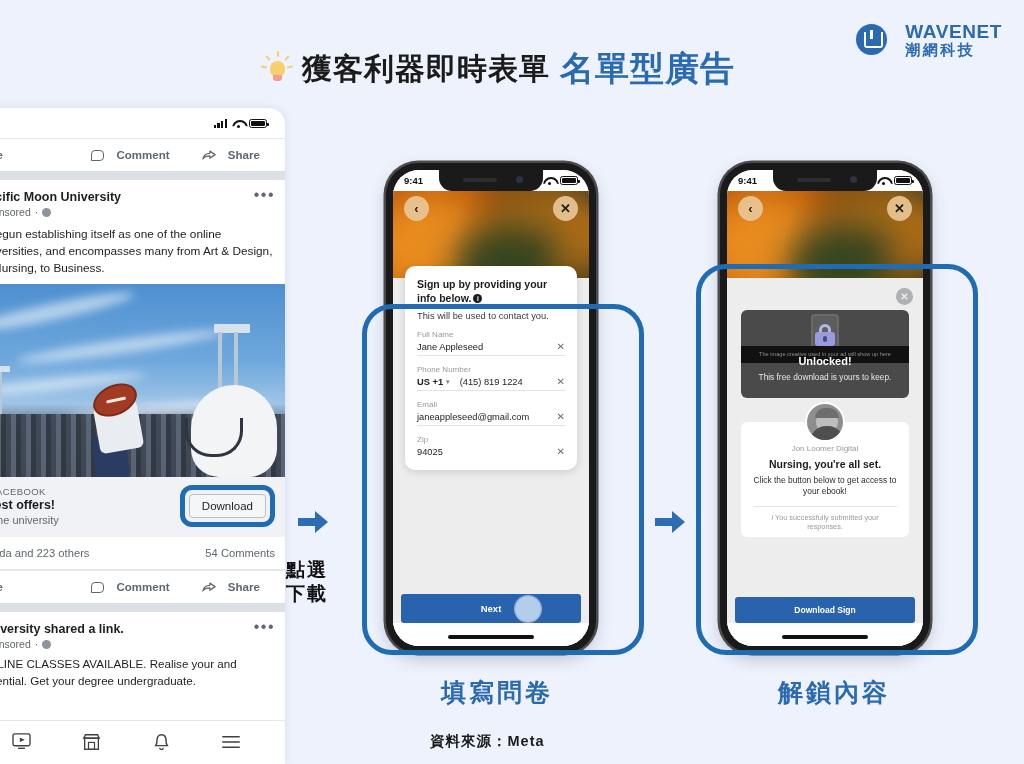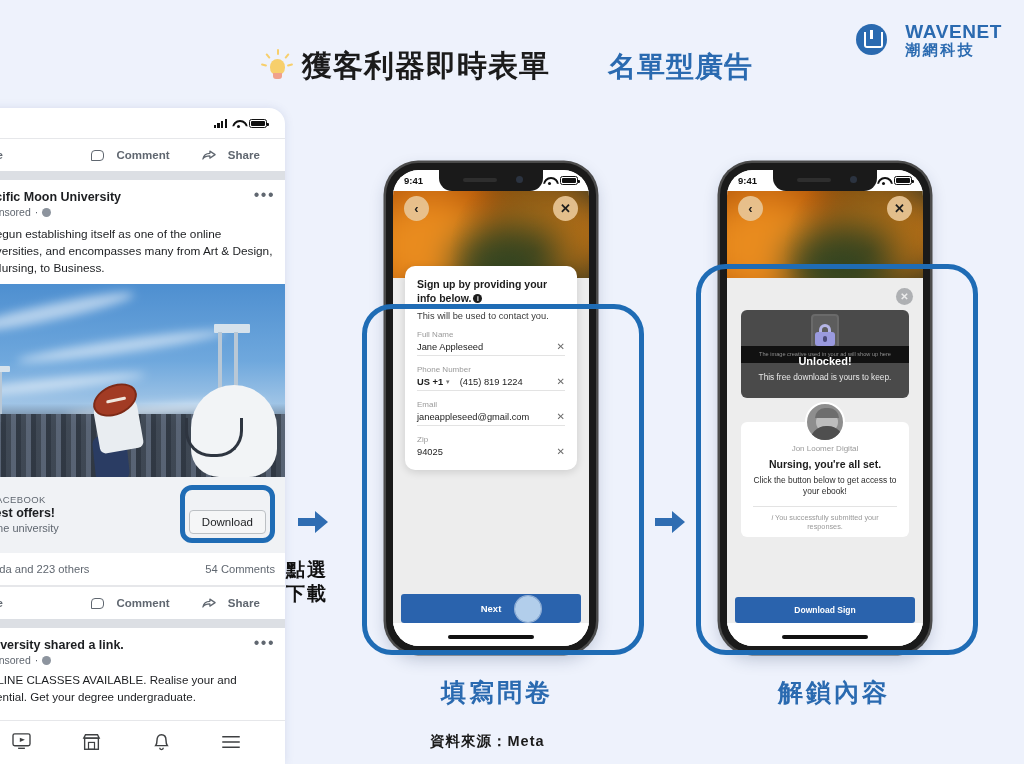--- a/index.html
+++ b/index.html
@@ -29,21 +29,21 @@
   .bulb { position: relative; width: 30px; height: 38px; flex: none; }
   .bulb-glass { position: absolute; left: 8px; top: 11px; width: 15px; height: 16px; border-radius: 50% 50% 45% 45%; background: #f7cf6c; }
   .bulb-base { position: absolute; left: 11px; top: 25px; width: 9px; height: 6px; border-radius: 0 0 3px 3px; background: #f0a18c; }
   .ray { position: absolute; background: #f7cf6c; width: 2px; height: 6px; border-radius: 1px; }
   .r1 { left: 14.5px; top: 1px; }
   .r2 { left: 5px; top: 5px; transform: rotate(-40deg); }
   .r3 { left: 24px; top: 5px; transform: rotate(40deg); }
   .r4 { left: 1px; top: 14px; transform: rotate(-75deg); }
   .r5 { left: 27px; top: 14px; transform: rotate(75deg); }
   .title-dark { font-size: 30px; font-weight: bold; color: #1b1b1b; letter-spacing: 1px; }
-  .title-blue { font-size: 28px; font-weight: bold; color: #2a6ab0; letter-spacing: 1px; margin-left: 48px; }
+  .title-blue { font-size: 34px; font-weight: bold; color: #2a6ab0; letter-spacing: 1px; }
 
   
   .fb-panel {
     position: absolute; left: -24px; top: 108px; width: 309px; height: 656px;
     background: #ffffff; border-radius: 16px 16px 0 0;
     box-shadow: 0 0 10px rgba(60,80,140,.13);
     overflow: hidden; font-size: 11px; color: #1c1e21;
   }
   .fb-status { height: 30px; display: flex; align-items: center; justify-content: flex-end; padding: 0 18px 0 10px; }
   .sig { display: flex; align-items: flex-end; gap: 1.5px; height: 9px; margin-right: 5px; }
@@ -99,21 +99,21 @@
   .ball::after{content:"";position:absolute;left:12px;top:12px;width:20px;height:3px;background:#efe6dd;border-radius:2px;transform:rotate(12deg);}
   .glove { position:absolute; left:120px; bottom:26px; width:44px; height:54px; background:#e9edf1; border-radius:14px 14px 6px 6px; transform: rotate(-10deg);}
   .arm { position:absolute; left:118px; bottom:-4px; width:34px; height:46px; background:#2a3c63; border-radius:8px; transform: rotate(-6deg);}
 
   .fb-cta { display: flex; align-items: center; background: #f0f2f5; padding: 8px 10px 10px 4px; }
   .cta-left { flex: 1; min-width: 0; }
   .cta-eyebrow { font-size: 9.5px; color: #606770; letter-spacing: .4px; }
   .cta-title { font-size: 12.5px; font-weight: bold; color: #1c1e21; margin-top: 1px;}
   .cta-sub { font-size: 11px; color: #606770; margin-top: 2px; }
   .dl-ring { border: 5px solid #1f6cb5; border-radius: 12px; padding: 4px; background: transparent; }
-  .dl-btn { border: 1px solid #bcc0c4; background: #f5f6f7; color: #1c1e21; border-radius: 4px; font-size: 11.5px; padding: 5px 12px; white-space: nowrap; margin-top: 16px; }
+  .dl-btn { border: 1px solid #bcc0c4; background: #f5f6f7; color: #1c1e21; border-radius: 4px; font-size: 11.5px; padding: 5px 12px; white-space: nowrap; }
 
   .fb-stats { display: flex; align-items: center; justify-content: space-between; padding: 10px 10px 10px 4px; font-size: 11.2px; color: #606770; border-bottom: 1px solid #e6e7ea; }
 
   .fb-foot-post { padding: 10px 10px 4px 4px; }
   .fb-foot-text { padding: 2px 8px 6px 4px; font-size: 11.6px; line-height: 1.42; color: #1c1e21; }
 
   .fb-nav { position: absolute; left: 0; right: 0; bottom: 0; height: 44px; background:#fff; border-top: 1px solid #e6e7ea;
             display: flex; align-items: center; justify-content: space-around; padding: 0 18px 0 10px; }
   .nav-ic { color: #3e4042; }
 

